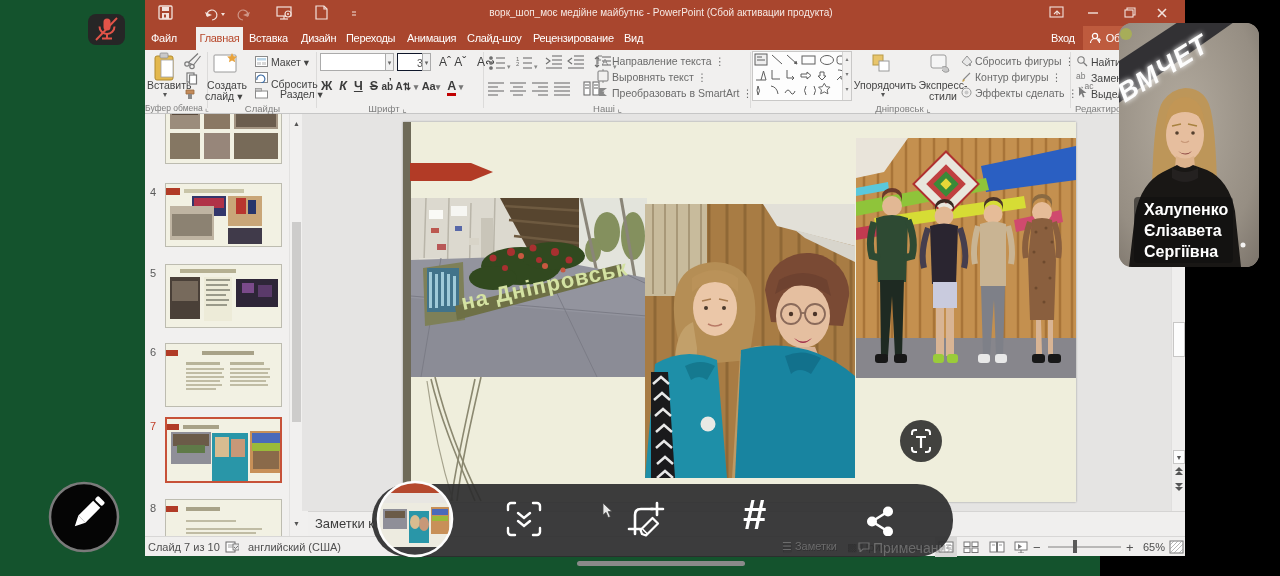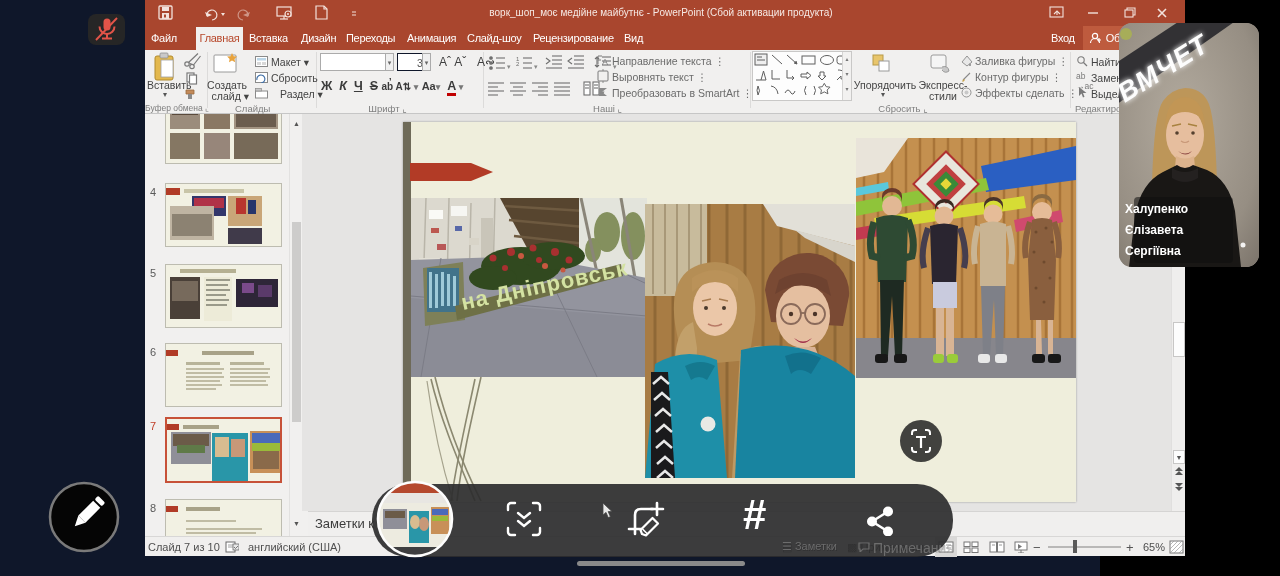--- a/index.html
+++ b/index.html
@@ -1,19 +1,19 @@
 <!DOCTYPE html>
 <html><head>
 <meta charset="utf-8">
 <style>
   * { margin:0; padding:0; box-sizing:border-box; }
   html,body { width:1280px; height:576px; background:#000; overflow:hidden;
     font-family:"Liberation Sans", sans-serif; }
   .abs { position:absolute; }
-  #stage { position:relative; width:1100px; height:576px; background:#0f172a; }
+  #stage { position:relative; width:1100px; height:576px; background:#14532d; }
   
   #win { left:145px; top:0; width:1040px; height:556px; background:#F1F0EF; }
   #titlebar { left:0; top:0; width:1040px; height:26px; background:#A9462E; }
   #tabrow { left:0; top:26px; width:1040px; height:24px; background:#A9462E; }
   .tab { position:absolute; top:0; height:24px; color:#fff; font-size:11px; line-height:24px; letter-spacing:-0.3px; }
   #ribbon { left:0; top:50px; width:1040px; height:64px; background:#F1F0EF; border-bottom:1px solid #C6C6C6;}
   .rtx { position:absolute; color:#6b6b6b; font-size:10.5px; white-space:nowrap; }
   .glabel { position:absolute; color:#7e7e7e; font-size:9.5px; top:53px; }
   .gsep { position:absolute; top:2px; width:1px; height:56px; background:#DCDBDA; }
   
@@ -126,34 +126,34 @@
         <path d="M35 42 l4 0 0 5 -4 0 z" fill="#8A8A8A"></path>
       </svg>
       <div class="rtx" style="left:2px;top:29px;width:42px;text-align:right;color:#444;">Вставить</div>
       <div class="rtx" style="left:18px;top:40px;color:#555;font-size:8px;">▾</div>
       
       <svg class="abs" style="left:68px;top:2px" width="26" height="26" viewBox="0 0 26 26">
         <rect x="1" y="3" width="22" height="17" rx="1" fill="#fff" stroke="#9a9a9a" stroke-width="1"></rect>
         <path d="M19 1 l1.6 3.2 3.4 .4 -2.5 2.3 .7 3.4 -3.2 -1.7 -3 1.7 .6 -3.4 -2.5 -2.3 3.4 -.4 z" fill="#E8A33D"></path>
       </svg>
       <div class="rtx" style="left:60px;top:29px;width:44px;text-align:center;color:#444;">Создать</div>
-      <div class="rtx" style="left:60px;top:40px;width:44px;text-align:right;color:#444;">слайд ▾</div>
+      <div class="rtx" style="left:60px;top:40px;width:44px;text-align:left;color:#444;">слайд ▾</div>
       <g></g>
       <svg class="abs" style="left:110px;top:6px" width="13" height="11" viewBox="0 0 13 11">
           <rect x="0.5" y="0.5" width="12" height="10" fill="#fff" stroke="#8a8a8a"></rect>
           <rect x="2" y="2" width="9" height="2.5" fill="#BBD6E8"></rect>
           <rect x="2" y="6" width="4" height="3" fill="#D8D8D8"></rect>
           <rect x="7" y="6" width="4" height="3" fill="#D8D8D8"></rect>
         </svg>
       <div class="rtx" style="left:126px;top:6px;color:#444;">Макет ▾</div>
       <svg class="abs" style="left:110px;top:22px" width="13" height="11" viewBox="0 0 13 11">
           <rect x="0.5" y="0.5" width="12" height="10" fill="#fff" stroke="#8a8a8a"></rect>
           <path d="M2 8 a4 4 0 1 1 4 3" fill="none" stroke="#4472A8" stroke-width="1.2"></path>
         </svg>
-      <div class="rtx" style="left:126px;top:22px;color:#444;">Сбросить</div>
+      <div class="rtx" style="left:126px;top:28px;color:#444;">Сбросить</div>
       <svg class="abs" style="left:110px;top:38px" width="13" height="11" viewBox="0 0 13 11">
           <rect x="0.5" y="3" width="12" height="7" fill="#fff" stroke="#8a8a8a"></rect>
           <rect x="0.5" y="0.5" width="6" height="2.5" fill="#C8C8C8" stroke="#8a8a8a" stroke-width="0.7"></rect>
         </svg>
       <div class="rtx" style="left:123px;top:38px;color:#444;margin-left:12px;">Раздел ▾</div>
       
       <div class="abs" style="left:175px;top:3px;width:66px;height:18px;background:#fff;border:1px solid #ABABAB;"></div>
       <div class="abs" style="left:240px;top:3px;width:9px;height:18px;background:#F0F0F0;border:1px solid #ABABAB;color:#666;font-size:7px;text-align:center;line-height:18px;">▾</div>
       <div class="abs" style="left:252px;top:3px;width:26px;height:18px;background:#fff;border:1px solid #0f172a;color:#555;font-size:10.5px;line-height:18px;padding-left:19px;">36</div>
       <div class="abs" style="left:277px;top:3px;width:9px;height:18px;background:#F0F0F0;border:1px solid #ABABAB;color:#666;font-size:7px;text-align:center;line-height:18px;">▾</div>
@@ -286,21 +286,21 @@
         <rect x="3" y="2" width="15" height="13" rx="2" fill="#F5F5F5" stroke="#9a9a9a"></rect>
         <path d="M14 14 q6 -2 7 4 q-4 3 -7 -1" fill="#C8C8C8" stroke="#8a8a8a" stroke-width="0.8"></path>
       </svg>
       <div class="rtx" style="left:773px;top:29px;width:50px;text-align:center;color:#444;">Экспресс-</div>
       <div class="rtx" style="left:773px;top:40px;width:50px;text-align:center;color:#444;">стили</div>
       
       <svg class="abs" style="left:815px;top:4px" width="13" height="13" viewBox="0 0 13 13">
           <path d="M2 8 l5 -6 5 6 -5 4 z" fill="#E8E8E8" stroke="#8a8a8a" stroke-width="0.9"></path>
           <path d="M10 9 q2 3 0 3 q-2 0 0 -3" fill="#8a8a8a"></path>
         </svg>
-      <div class="rtx" style="left:830px;top:5px;">Заливка фигуры ⋮</div>
+      <div class="rtx" style="left:830px;top:5px;">Сбросить фигуры ⋮</div>
       <svg class="abs" style="left:815px;top:20px" width="13" height="13" viewBox="0 0 13 13">
           <path d="M3 10 l7 -7" stroke="#8a8a8a" stroke-width="1.1"></path>
           <path d="M2 11 l2 -2 1 1 -2 2 z" fill="#C8A24A"></path>
         </svg>
       <div class="rtx" style="left:830px;top:21px;">Контур фигуры ⋮</div>
       <svg class="abs" style="left:815px;top:36px" width="13" height="13" viewBox="0 0 13 13">
           <circle cx="6.5" cy="6.5" r="4.5" fill="none" stroke="#8a8a8a" stroke-width="0.9"></circle>
           <circle cx="6.5" cy="6.5" r="2" fill="#C8C8C8"></circle>
         </svg>
       <div class="rtx" style="left:830px;top:37px;">Эффекты сделать ⋮</div>
@@ -311,24 +311,24 @@
         </svg>
       <div class="rtx" style="left:946px;top:6px;color:#444;">Найти</div>
       <div class="rtx" style="left:931px;top:21px;color:#7a7a7a;font-size:8.5px;">ab<br>→ac</div>
       <div class="rtx" style="left:946px;top:22px;color:#444;">Заменить</div>
       <svg class="abs" style="left:932px;top:37px" width="10" height="12" viewBox="0 0 10 12">
           <path d="M2 0 l0 9 2.5 -2.5 1.5 4 1.5 -0.7 -1.5 -3.8 3.5 0 z" fill="#7a7a7a"></path>
         </svg>
       <div class="rtx" style="left:946px;top:38px;color:#444;">Выделить</div>
       
       <div class="glabel" style="left:0px;width:62px;text-align:center;font-size:8.5px;white-space:nowrap;">Буфер обмена ⌞</div>
-      <div class="glabel" style="left:90px;width:55px;">Слайды</div>
+      <div class="glabel" style="left:90px;width:55px;text-align:center;">Слайды</div>
       <div class="glabel" style="left:215px;width:55px;text-align:center;">Шрифт ⌞</div>
       <div class="glabel" style="left:435px;width:55px;text-align:center;">Наші ⌞</div>
-      <div class="glabel" style="left:728px;width:60px;text-align:center;">Сбросить ⌞</div>
+      <div class="glabel" style="left:728px;width:60px;text-align:center;">Дніпровськ ⌞</div>
       <div class="glabel" style="left:930px;width:70px;">Редактирован</div>
     </div>
 
     <div id="panel" class="abs" style="overflow:hidden;">
 
       <div class="thumb" style="left:20px;top:-14px;height:64px;">
         <div class="abs" style="left:4px;top:2px;width:30px;height:26px;background:#9B8C7C;"></div>
         <div class="abs" style="left:6px;top:4px;width:26px;height:10px;background:#5A4A3C;"></div>
         <div class="abs" style="left:38px;top:2px;width:26px;height:26px;background:#8A7864;"></div>
 
@@ -771,21 +771,21 @@
         </g>
       <path d="M53,103 l9,-2 M69,101 l9,2" stroke="#A8823F" stroke-width="1.4" fill="none"></path>
       <path d="M62,118 q4,3 8,0" stroke="#C89878" stroke-width="1.1" fill="none"></path>
       <path d="M59,128 q7,5 14,0 q-6,7 -14,0" fill="#8E4A44"></path>
       <path d="M57,133 q9,5 18,0 l1,12 -20,0 z" fill="#DDB38D"></path>
       <path d="M10,244 L16,192 Q22,160 44,149 L58,142 Q66,148 74,142 L88,147 Q110,157 116,188 L122,244 z" fill="#191715"></path>
       <path d="M53,145 q13,8 26,0 l0,10 q-13,8 -26,0 z" fill="#242120"></path>
       <circle cx="124" cy="222" r="2.5" fill="#fff" opacity="0.9"></circle>
     </svg>
     <div class="abs" style="left:15px;top:174px;width:99px;height:66px;background:rgba(15,15,15,0.55);border-radius:4px;"></div>
-    <div class="abs" style="left:6px;top:176px;color:#fff;font-size:12px;font-weight:600;line-height:21px;">Халупенко<br>Єлізавета<br>Сергіївна</div>
+    <div class="abs" style="left:25px;top:176px;color:#fff;font-size:16px;font-weight:600;line-height:21px;">Халупенко<br>Єлізавета<br>Сергіївна</div>
   </div>
 
   <div id="pill" class="abs">
     <svg class="abs" style="left:3px;top:-5px;" width="80" height="80" viewBox="0 0 80 80">
       <defs>
           <clipPath id="cthumb">
             <circle cx="40" cy="40" r="37"></circle>
           </clipPath>
         </defs>
       <g clip-path="url(#cthumb)">

